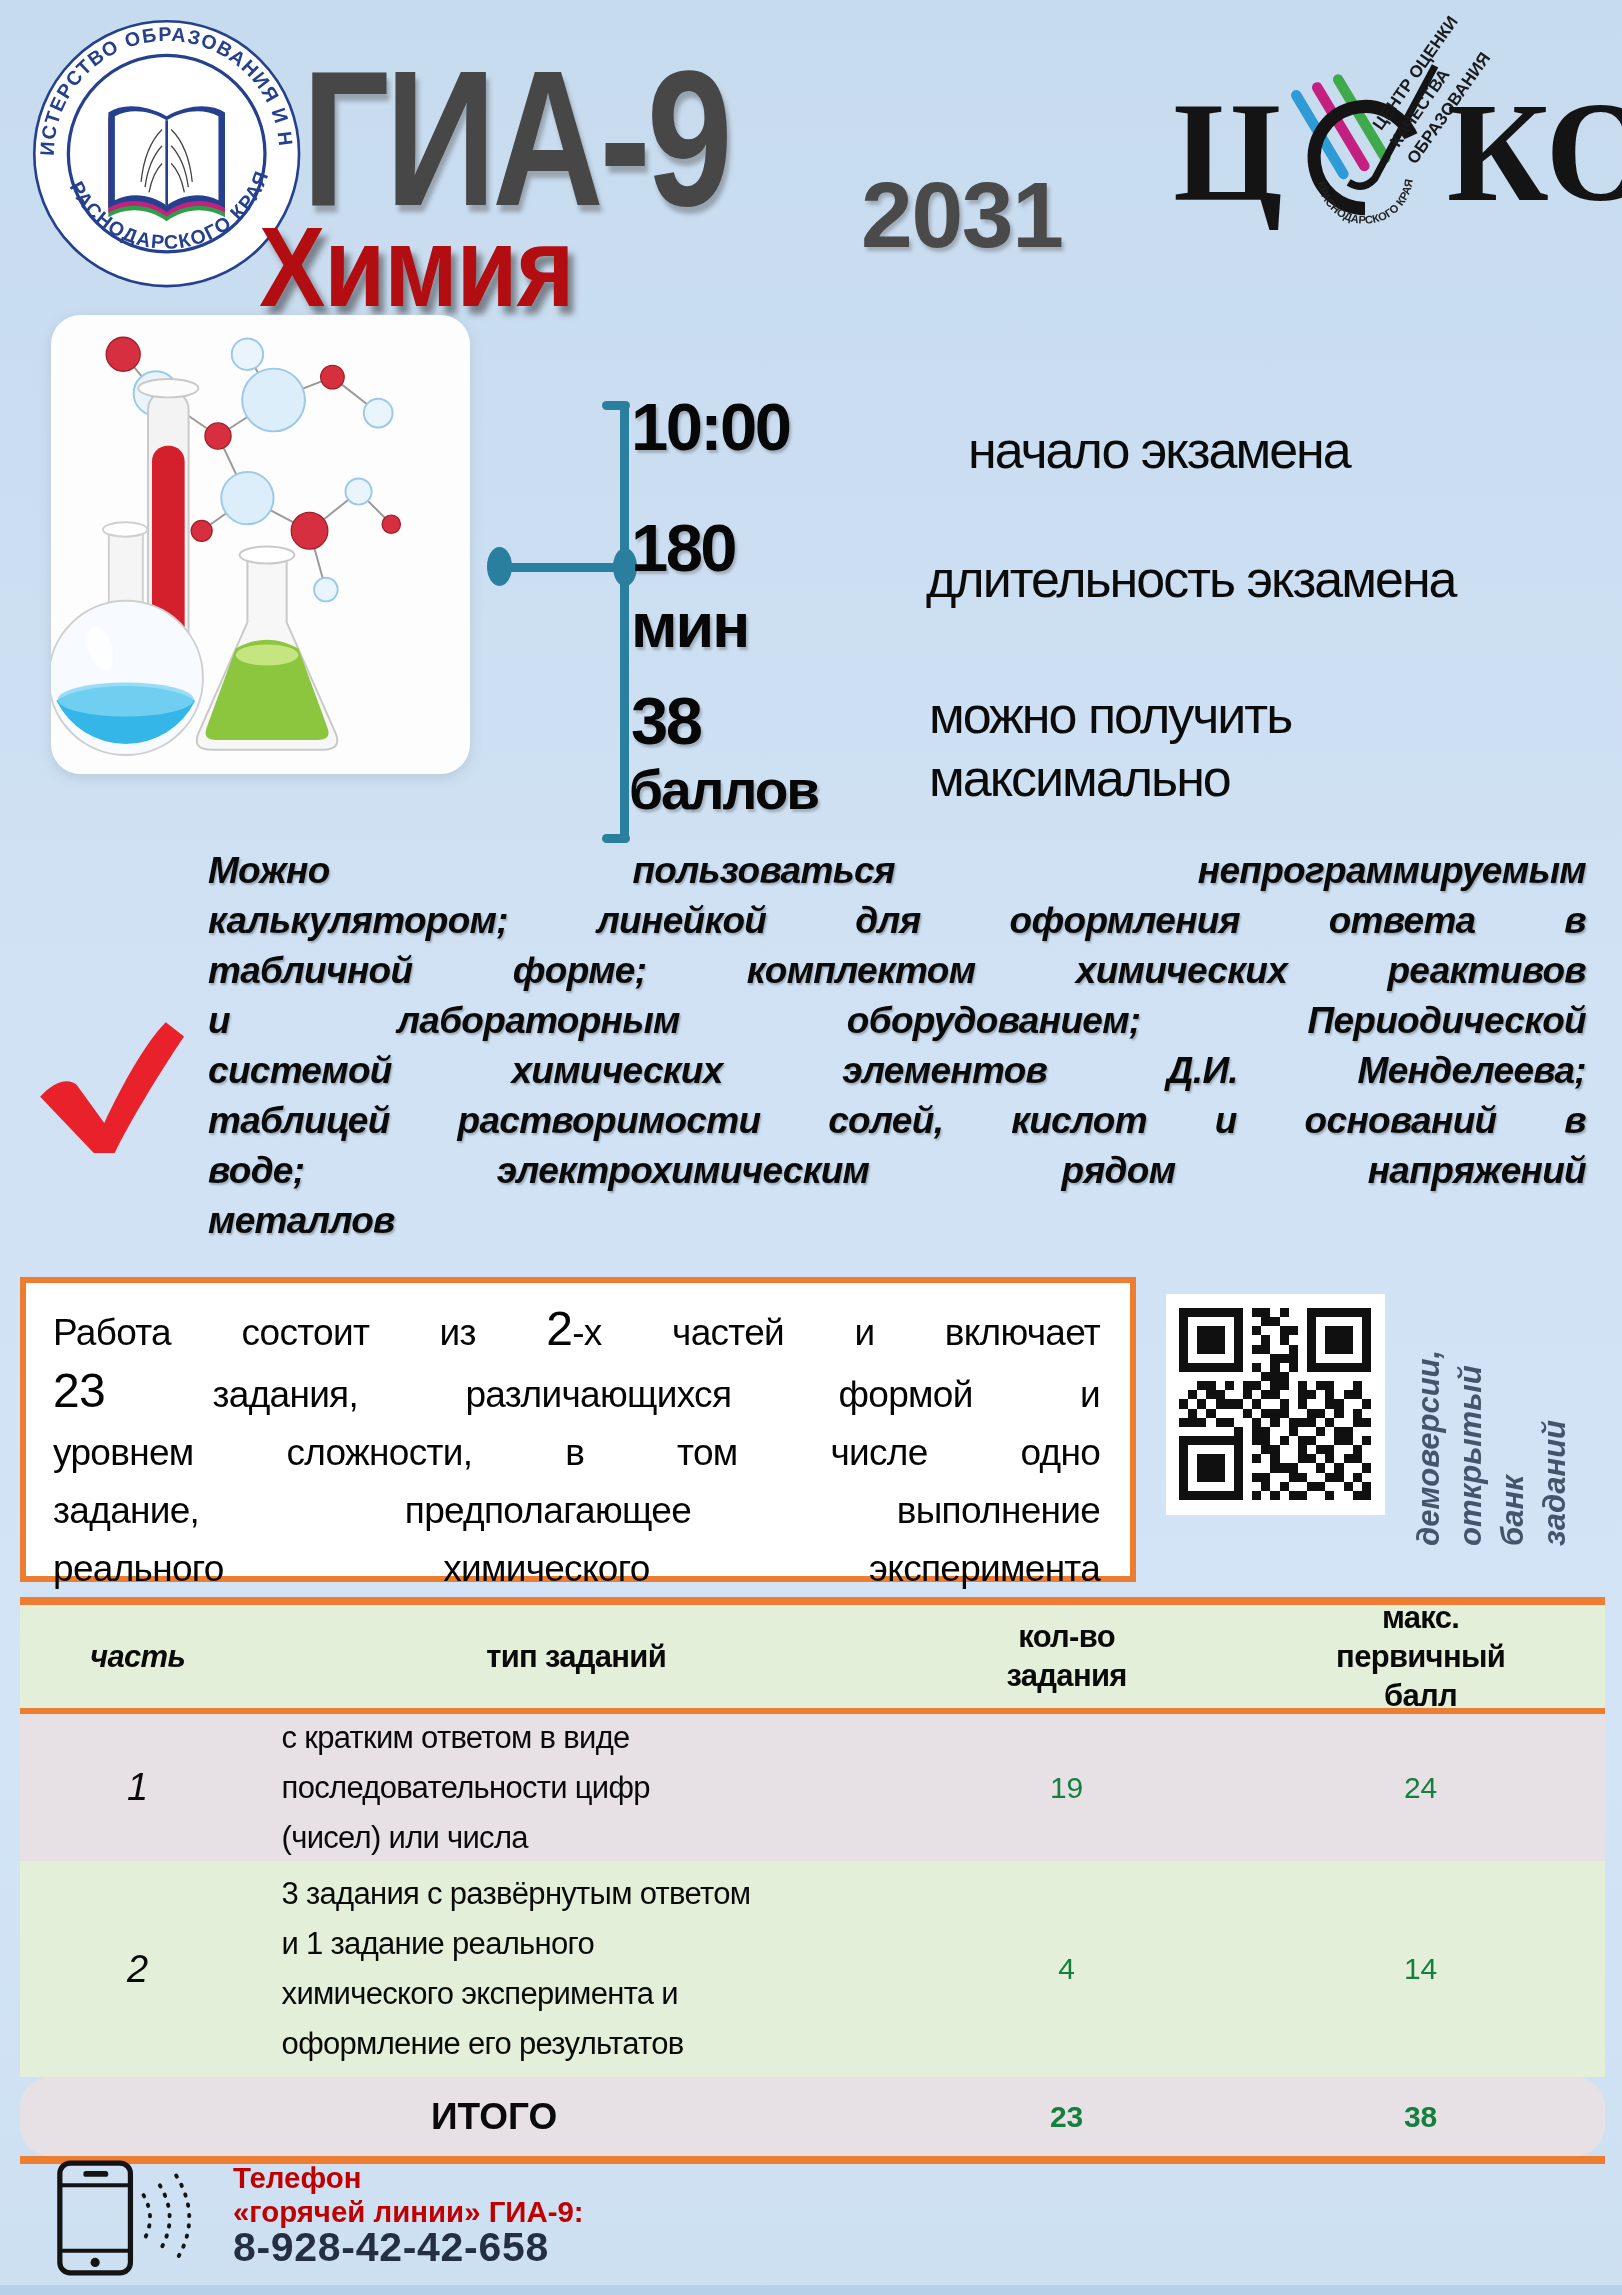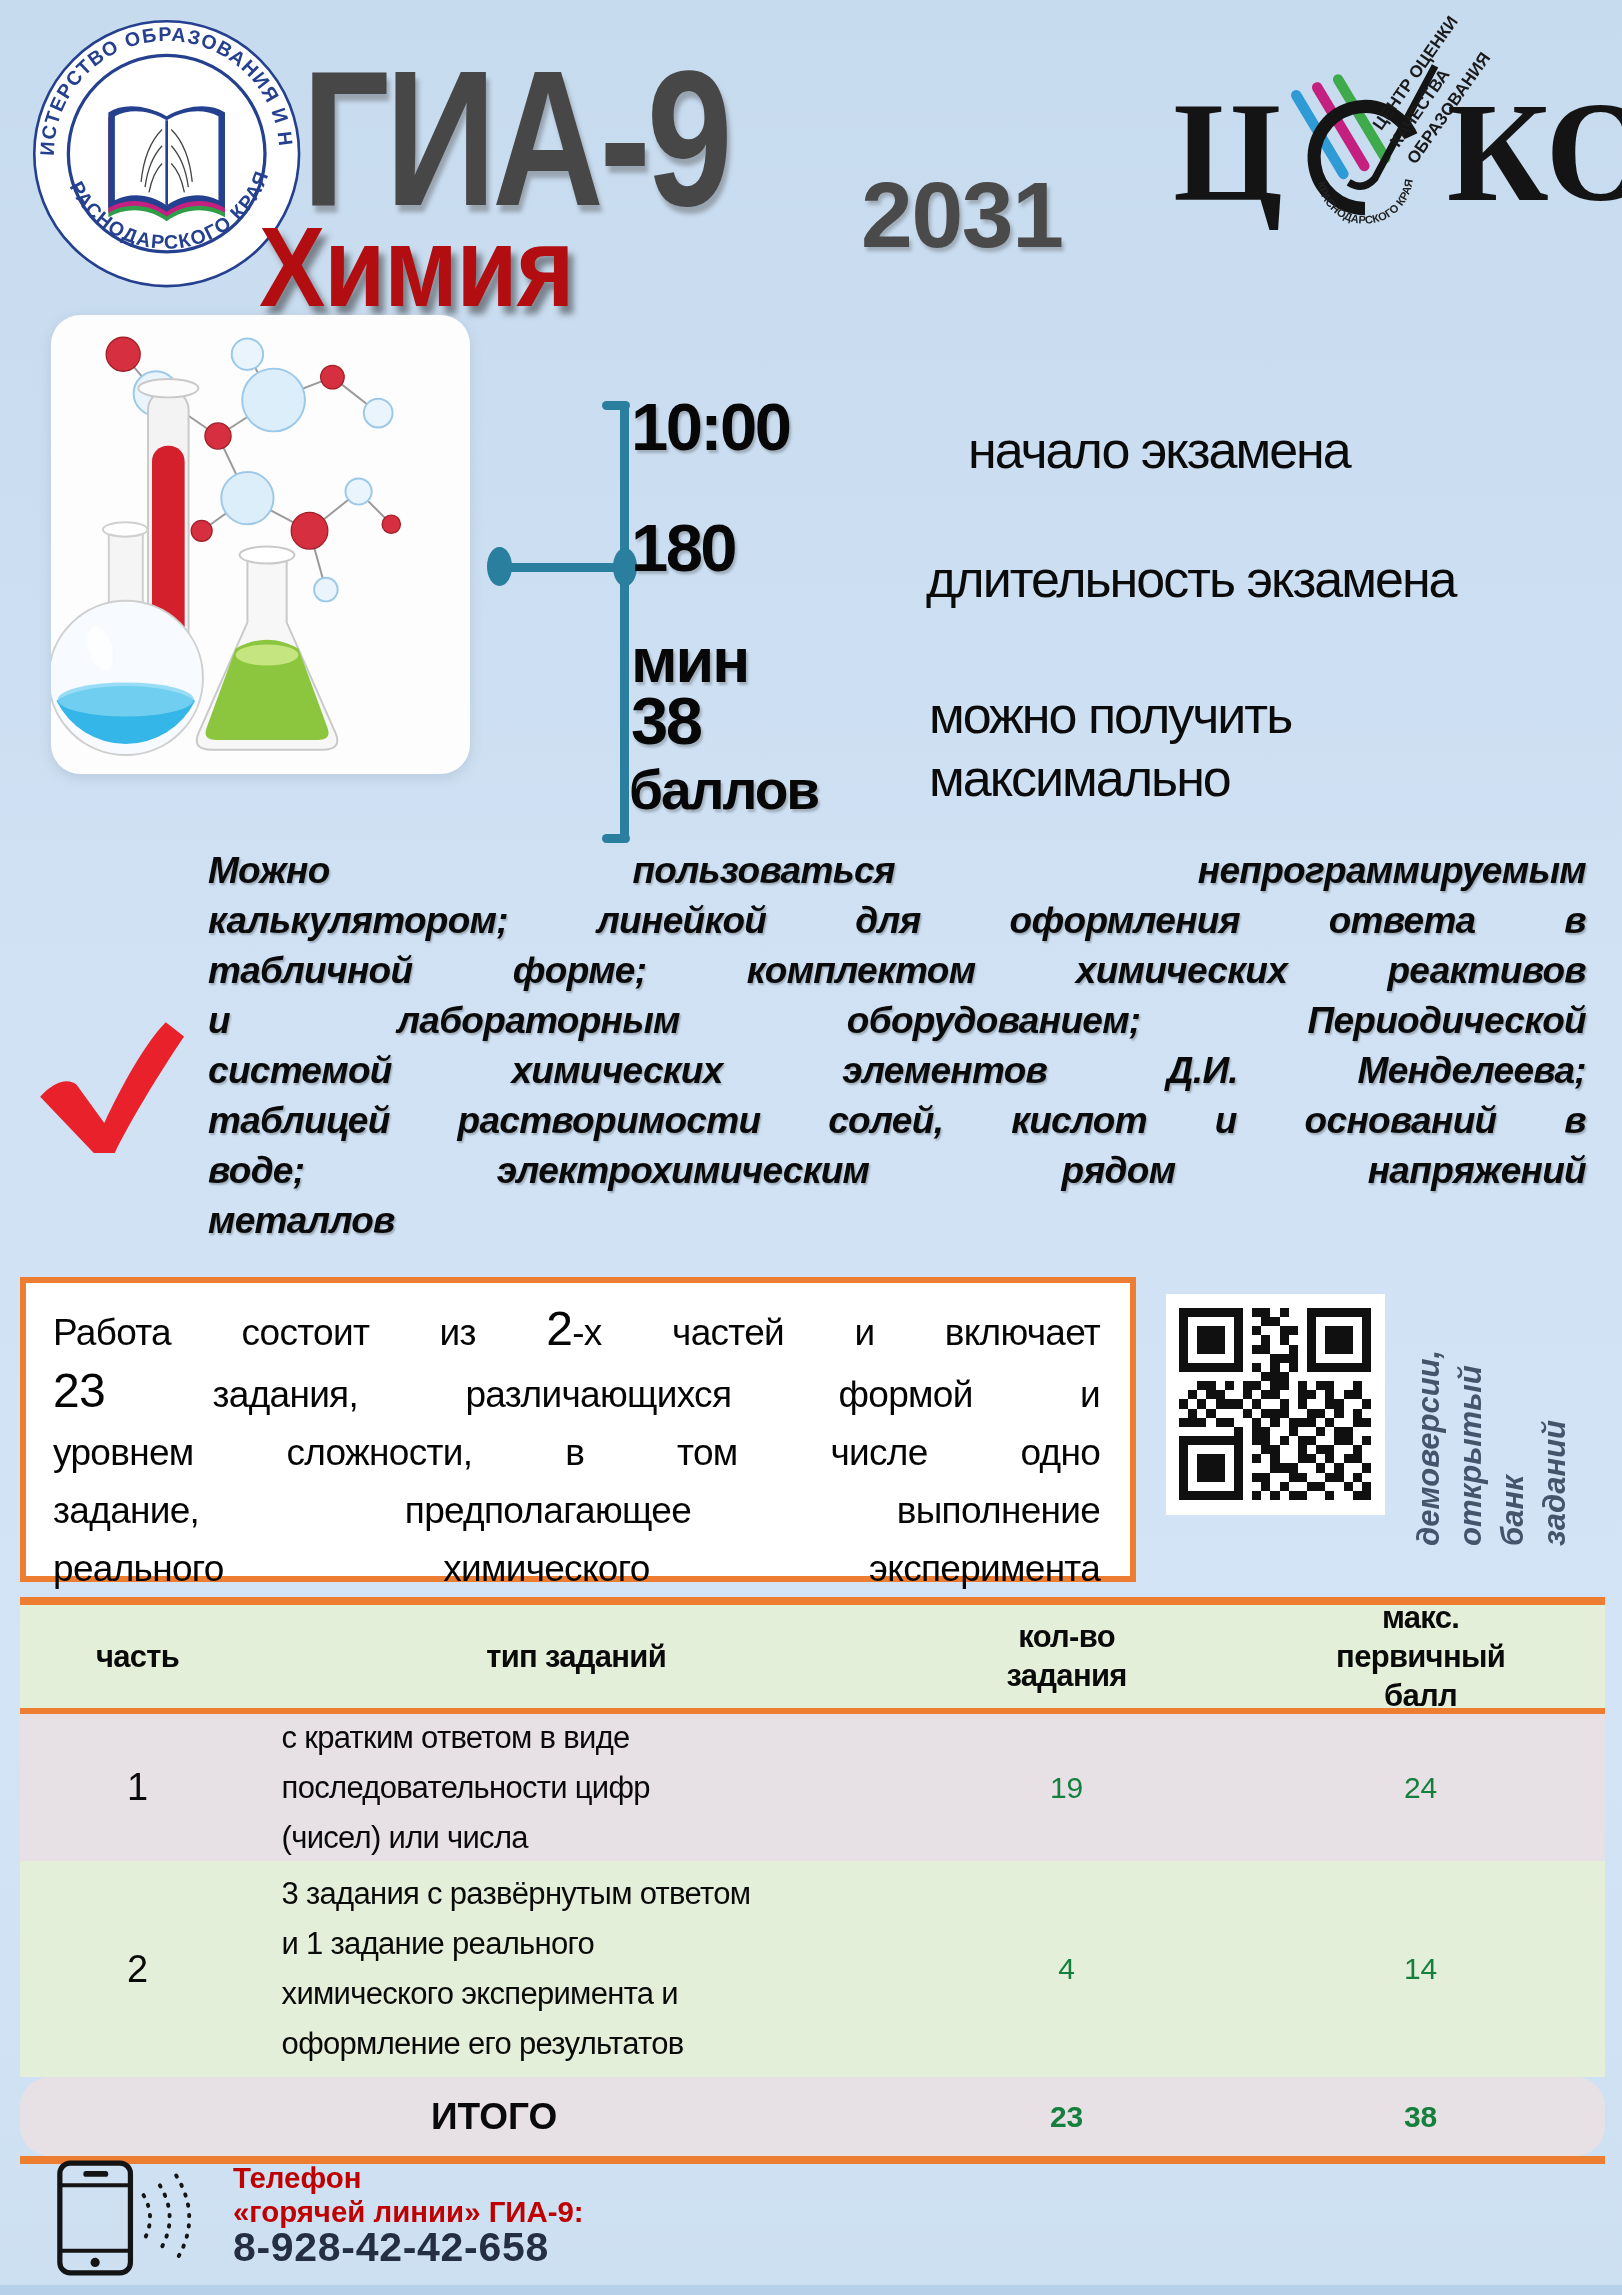--- a/index.html
+++ b/index.html
@@ -60,21 +60,21 @@
   
   .exam-table{left:19.6px;top:1597px;width:1585px;}
   .t-border{height:7.9px;background:#ed7d31;}
   .t-row{display:flex;width:100%;}
   .t-head{background:#e4efda;height:103px;}
   .t-r1{background:#e7e1e6;height:147px;}
   .t-r2{background:#e4efda;height:216px;}
   .t-total{background:#e7e1e6;height:79px;border-radius:30px;}
   .t-div{height:6.5px;background:#ed7d31;}
   .cell{display:flex;align-items:center;justify-content:center;box-sizing:border-box;}
-  .c1{width:236px;} .c2{width:641px;} .c3{width:340px;} .c4{width:368px;}
+  .c1{width:236px;font-style:italic;} .c2{width:641px;} .c3{width:340px;} .c4{width:368px;}
   .head-label{font-weight:700;font-size:31px;text-align:center;line-height:39px;
               letter-spacing:-0.7px;color:#0a0a0a;}
   .hw3{width:157px;} .hw4{width:216px;}
   .part-num{font-size:38px;color:#0a0a0a;}
   .type-text{font-size:31px;line-height:50px;color:#0a0a0a;letter-spacing:-0.7px;
              text-align:left;width:100%;padding-left:26px;box-sizing:border-box;}
   .num-cell{font-size:30px;color:#15803d;}
   .total-label{font-weight:700;font-size:37px;letter-spacing:0px;color:#0a0a0a;margin-right:164px;}
 
   
@@ -213,21 +213,21 @@
     <div class="tl" style="left:602px;top:834px;width:27.5px;height:8.5px;"></div>
     <div class="tl" style="left:505px;top:563px;width:118px;height:8.5px;"></div>
     <div class="tl" style="left:487px;top:547px;width:25px;height:39px;border-radius:50%;"></div>
     <div class="tl" style="left:613px;top:548px;width:23.6px;height:38px;border-radius:50%;"></div>
   </div>
 
   <div class="abs fact-value" style="left:631px;top:393px;">10:00</div>
   <div class="abs fact-label" style="left:968px;top:419px;">начало экзамена</div>
 
   <div class="abs fact-value" style="left:631px;top:514px;">180</div>
-  <div class="abs fact-unit" style="left:631px;top:628px;">мин</div>
+  <div class="abs fact-unit" style="left:631px;top:593px;">мин</div>
   <div class="abs fact-label" style="left:926px;top:548px;">длительность экзамена</div>
 
   <div class="abs fact-value" style="left:631px;top:687px;">38</div>
   <div class="abs fact-unit2" style="left:629px;top:760px;">баллов</div>
   <div class="abs fact-label preline" style="left:929px;top:684px;">можно получить
 максимально</div>
 
   <div class="abs" style="left:31px;top:1013px;">
     <svg width="157" height="144" viewBox="0 0 240 220">
       <path d="M14 128 C34 106 56 98 70 110 L112 168 C140 108 176 44 206 14 L234 36 C196 92 150 168 128 214 L96 214 Z" fill="#e8212a"></path>

